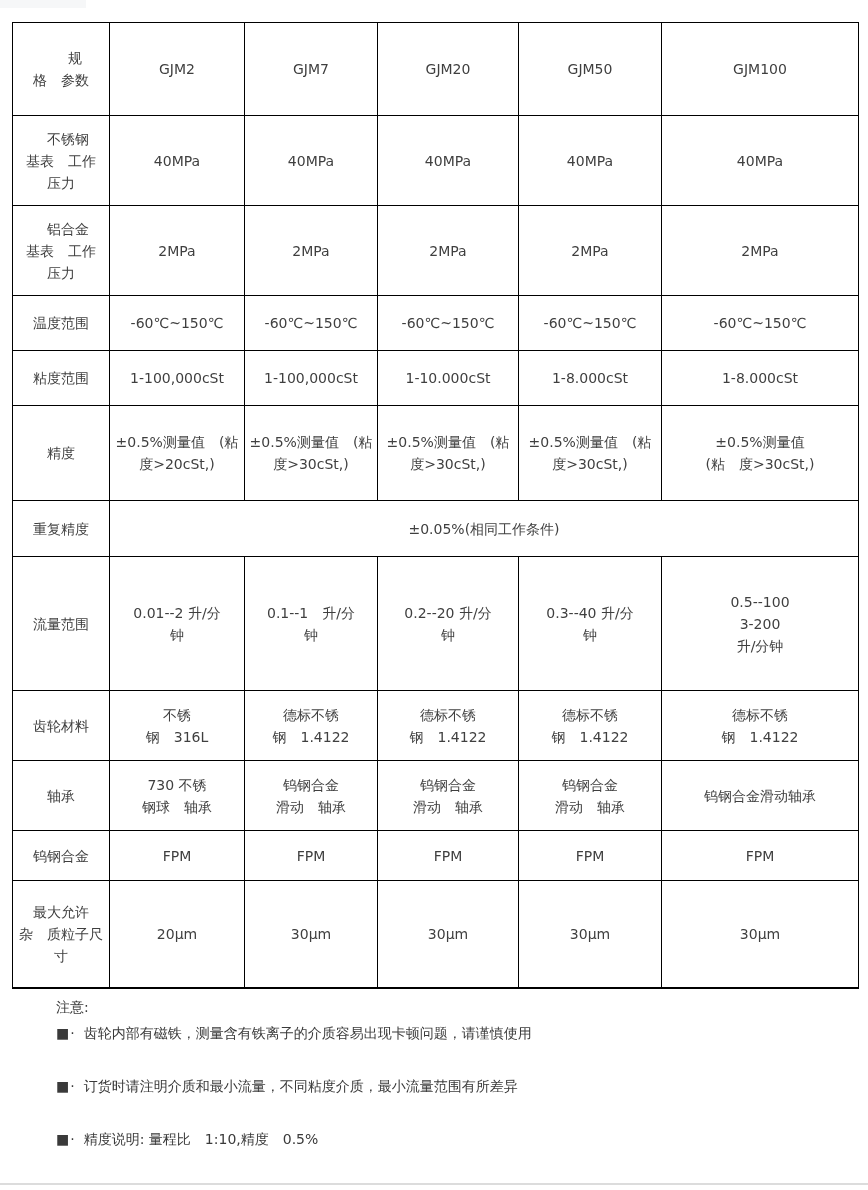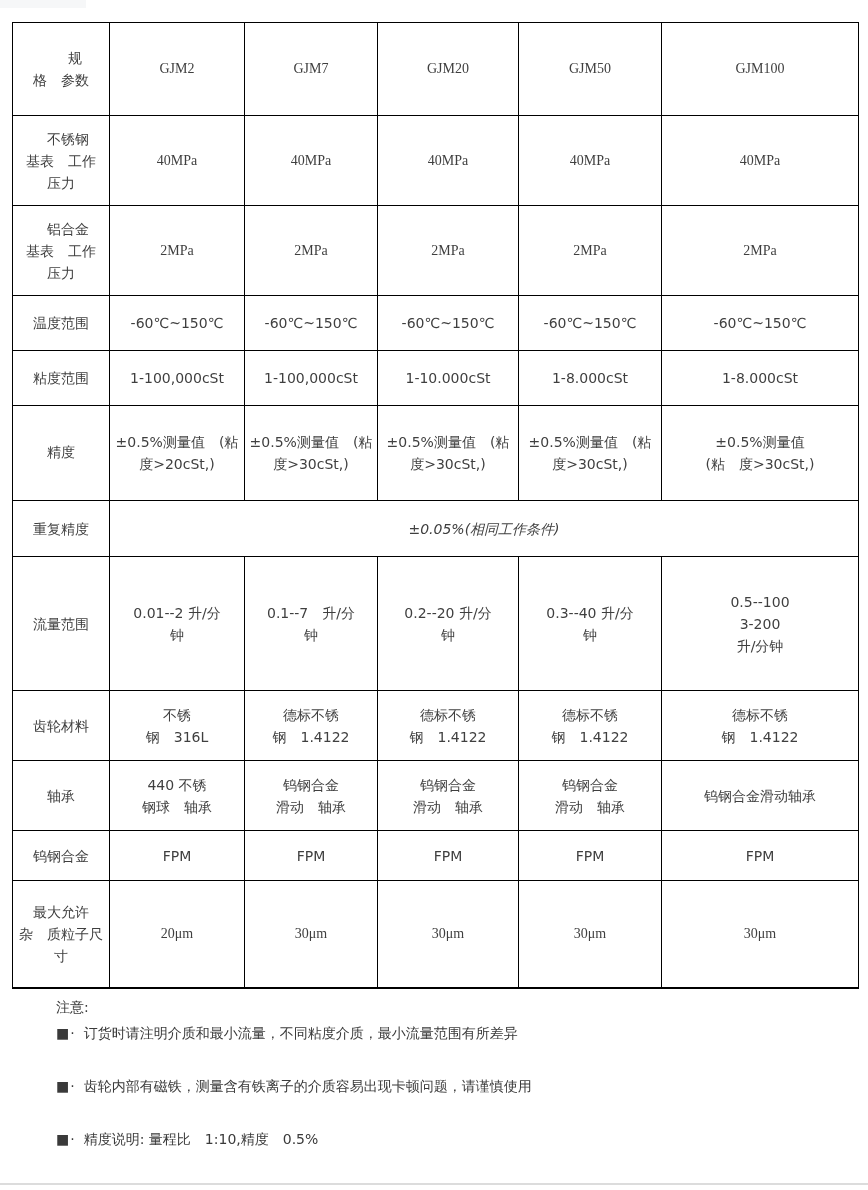--- a/index.html
+++ b/index.html
@@ -22,25 +22,25 @@
     white-space:pre-line;
     line-height:22px;
     text-align:center;
     vertical-align:middle;
     overflow:hidden;
   }
   table.spec{border:1px solid #000;border-bottom:2px solid #000;}
   td.lab{padding-left:6px;}
   td.val{}
   .vt{vertical-align:top;padding-top:10px;}
-  .vb{vertical-align:bottom;padding-bottom:18px;font-family:Liberation Serif, serif;}
+  .vb{vertical-align:bottom;padding-bottom:18px;}
   .vm{vertical-align:middle;}
   .sh{padding-left:40px;}      
   .sh2{padding-left:20px;}     
-  .shm{padding-left:230px;padding-top:8px;vertical-align:top;font-style:italic;} 
+  .shm{padding-left:230px;padding-top:8px;vertical-align:top;} 
   .lh30{line-height:30px;}
   .lh40{line-height:40px;margin-top:11px;}
   .pt14{padding-top:14px;}
   .pb12{padding-bottom:12px;}
   tr.h93{height:93px;} tr.h90{height:90px;} tr.h55{height:55px;}
   tr.h95{height:95px;} tr.h56{height:56px;} tr.h134{height:134px;}
   tr.h70{height:70px;} tr.h50{height:50px;} tr.h98{height:107px;}
   .notes{
     position:absolute;left:56px;top:996px;width:760px;
     font-size:14px;line-height:22px;color:#3a3a3a;
@@ -127,21 +127,21 @@
 (粘　度&gt;30cSt,)</td>
     </tr>
     <tr class="h56">
       <td class="lab vm">重复精度</td>
       <td class="val shm" colspan="5">±0.05%(相同工作条件)</td>
     </tr>
     <tr class="h134">
       <td class="lab vm">流量范围</td>
       <td class="val vt lh30">0.01--2 升/分
 钟</td>
-      <td class="val vt lh30">0.1--7　升/分
+      <td class="val vt lh30">0.1--1　升/分
 钟</td>
       <td class="val vt lh30">0.2--20 升/分
 钟</td>
       <td class="val vt lh30">0.3--40 升/分
 钟</td>
       <td class="val vt lh40 sh">0.5--100
 3-200
 升/分钟</td>
     </tr>
     <tr class="h70">
@@ -152,21 +152,21 @@
 钢　1.4122</td>
       <td class="val vm lh30 sh2">德标不锈
 钢　1.4122</td>
       <td class="val vm lh30 sh2">德标不锈
 钢　1.4122</td>
       <td class="val vm lh30 sh2">德标不锈
 钢　1.4122</td>
     </tr>
     <tr class="h70">
       <td class="lab vm">轴承</td>
-      <td class="val vm lh30 sh2">440 不锈
+      <td class="val vm lh30 sh2">730 不锈
 钢球　轴承</td>
       <td class="val vm lh30 sh2">钨钢合金
 滑动　轴承</td>
       <td class="val vm lh30 sh2">钨钢合金
 滑动　轴承</td>
       <td class="val vm lh30 sh2">钨钢合金
 滑动　轴承</td>
       <td class="val vm lh30 sh2">钨钢合金滑动轴承</td>
     </tr>
     <tr class="h50">
@@ -186,23 +186,23 @@
       <td class="val vb sh">30μm</td>
       <td class="val vb sh">30μm</td>
       <td class="val vb sh">30μm</td>
     </tr>
   </tbody>
 </table>
 
 <div class="notes">
   <div class="title">注意:</div>
   <div class="note-line">
-    <span class="bullet">■·</span><span>订货时请注明介质和最小流量，不同粘度介质，最小流量范围有所差异</span>
+    <span class="bullet">■·</span><span>齿轮内部有磁铁，测量含有铁离子的介质容易出现卡顿问题，请谨慎使用</span>
   </div>
   <div class="note-line">
-    <span class="bullet">■·</span><span>齿轮内部有磁铁，测量含有铁离子的介质容易出现卡顿问题，请谨慎使用</span>
+    <span class="bullet">■·</span><span>订货时请注明介质和最小流量，不同粘度介质，最小流量范围有所差异</span>
   </div>
   <div class="note-line">
     <span class="bullet">■·</span><span>精度说明: 量程比　1:10,精度　0.5%</span>
   </div>
 </div>
 
 <div class="bottom-divider"></div>
 
 </body></html>

